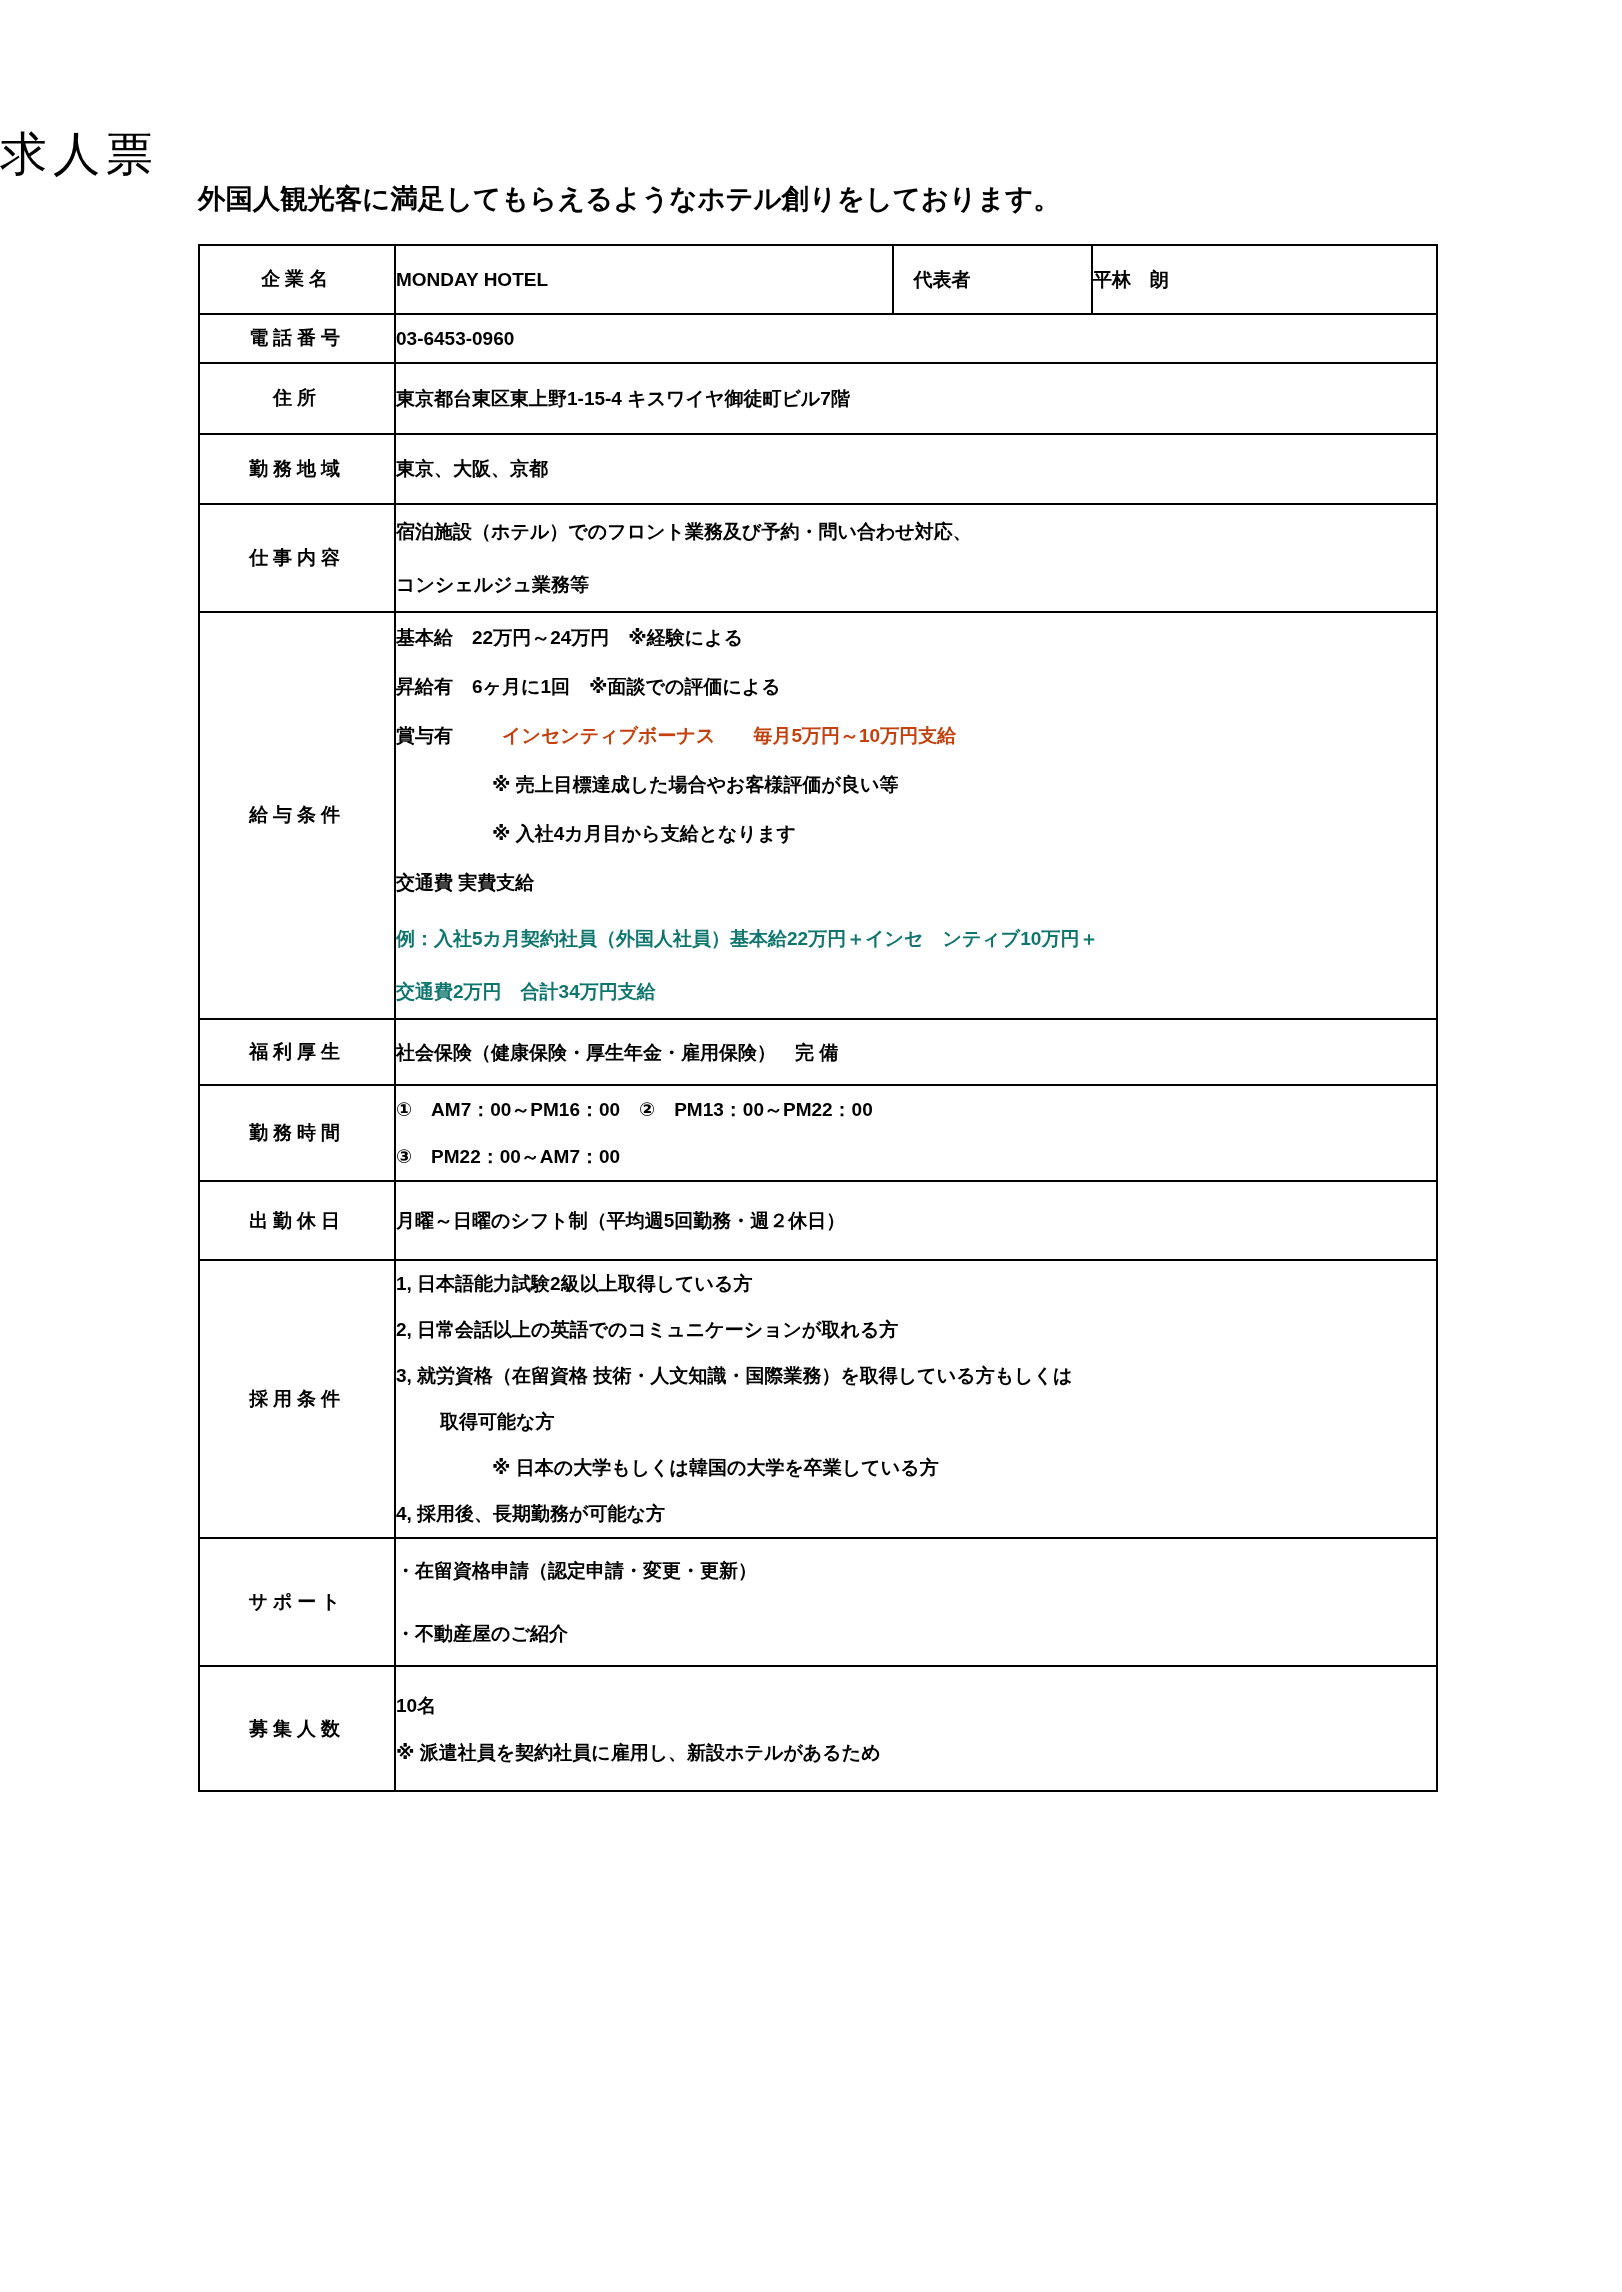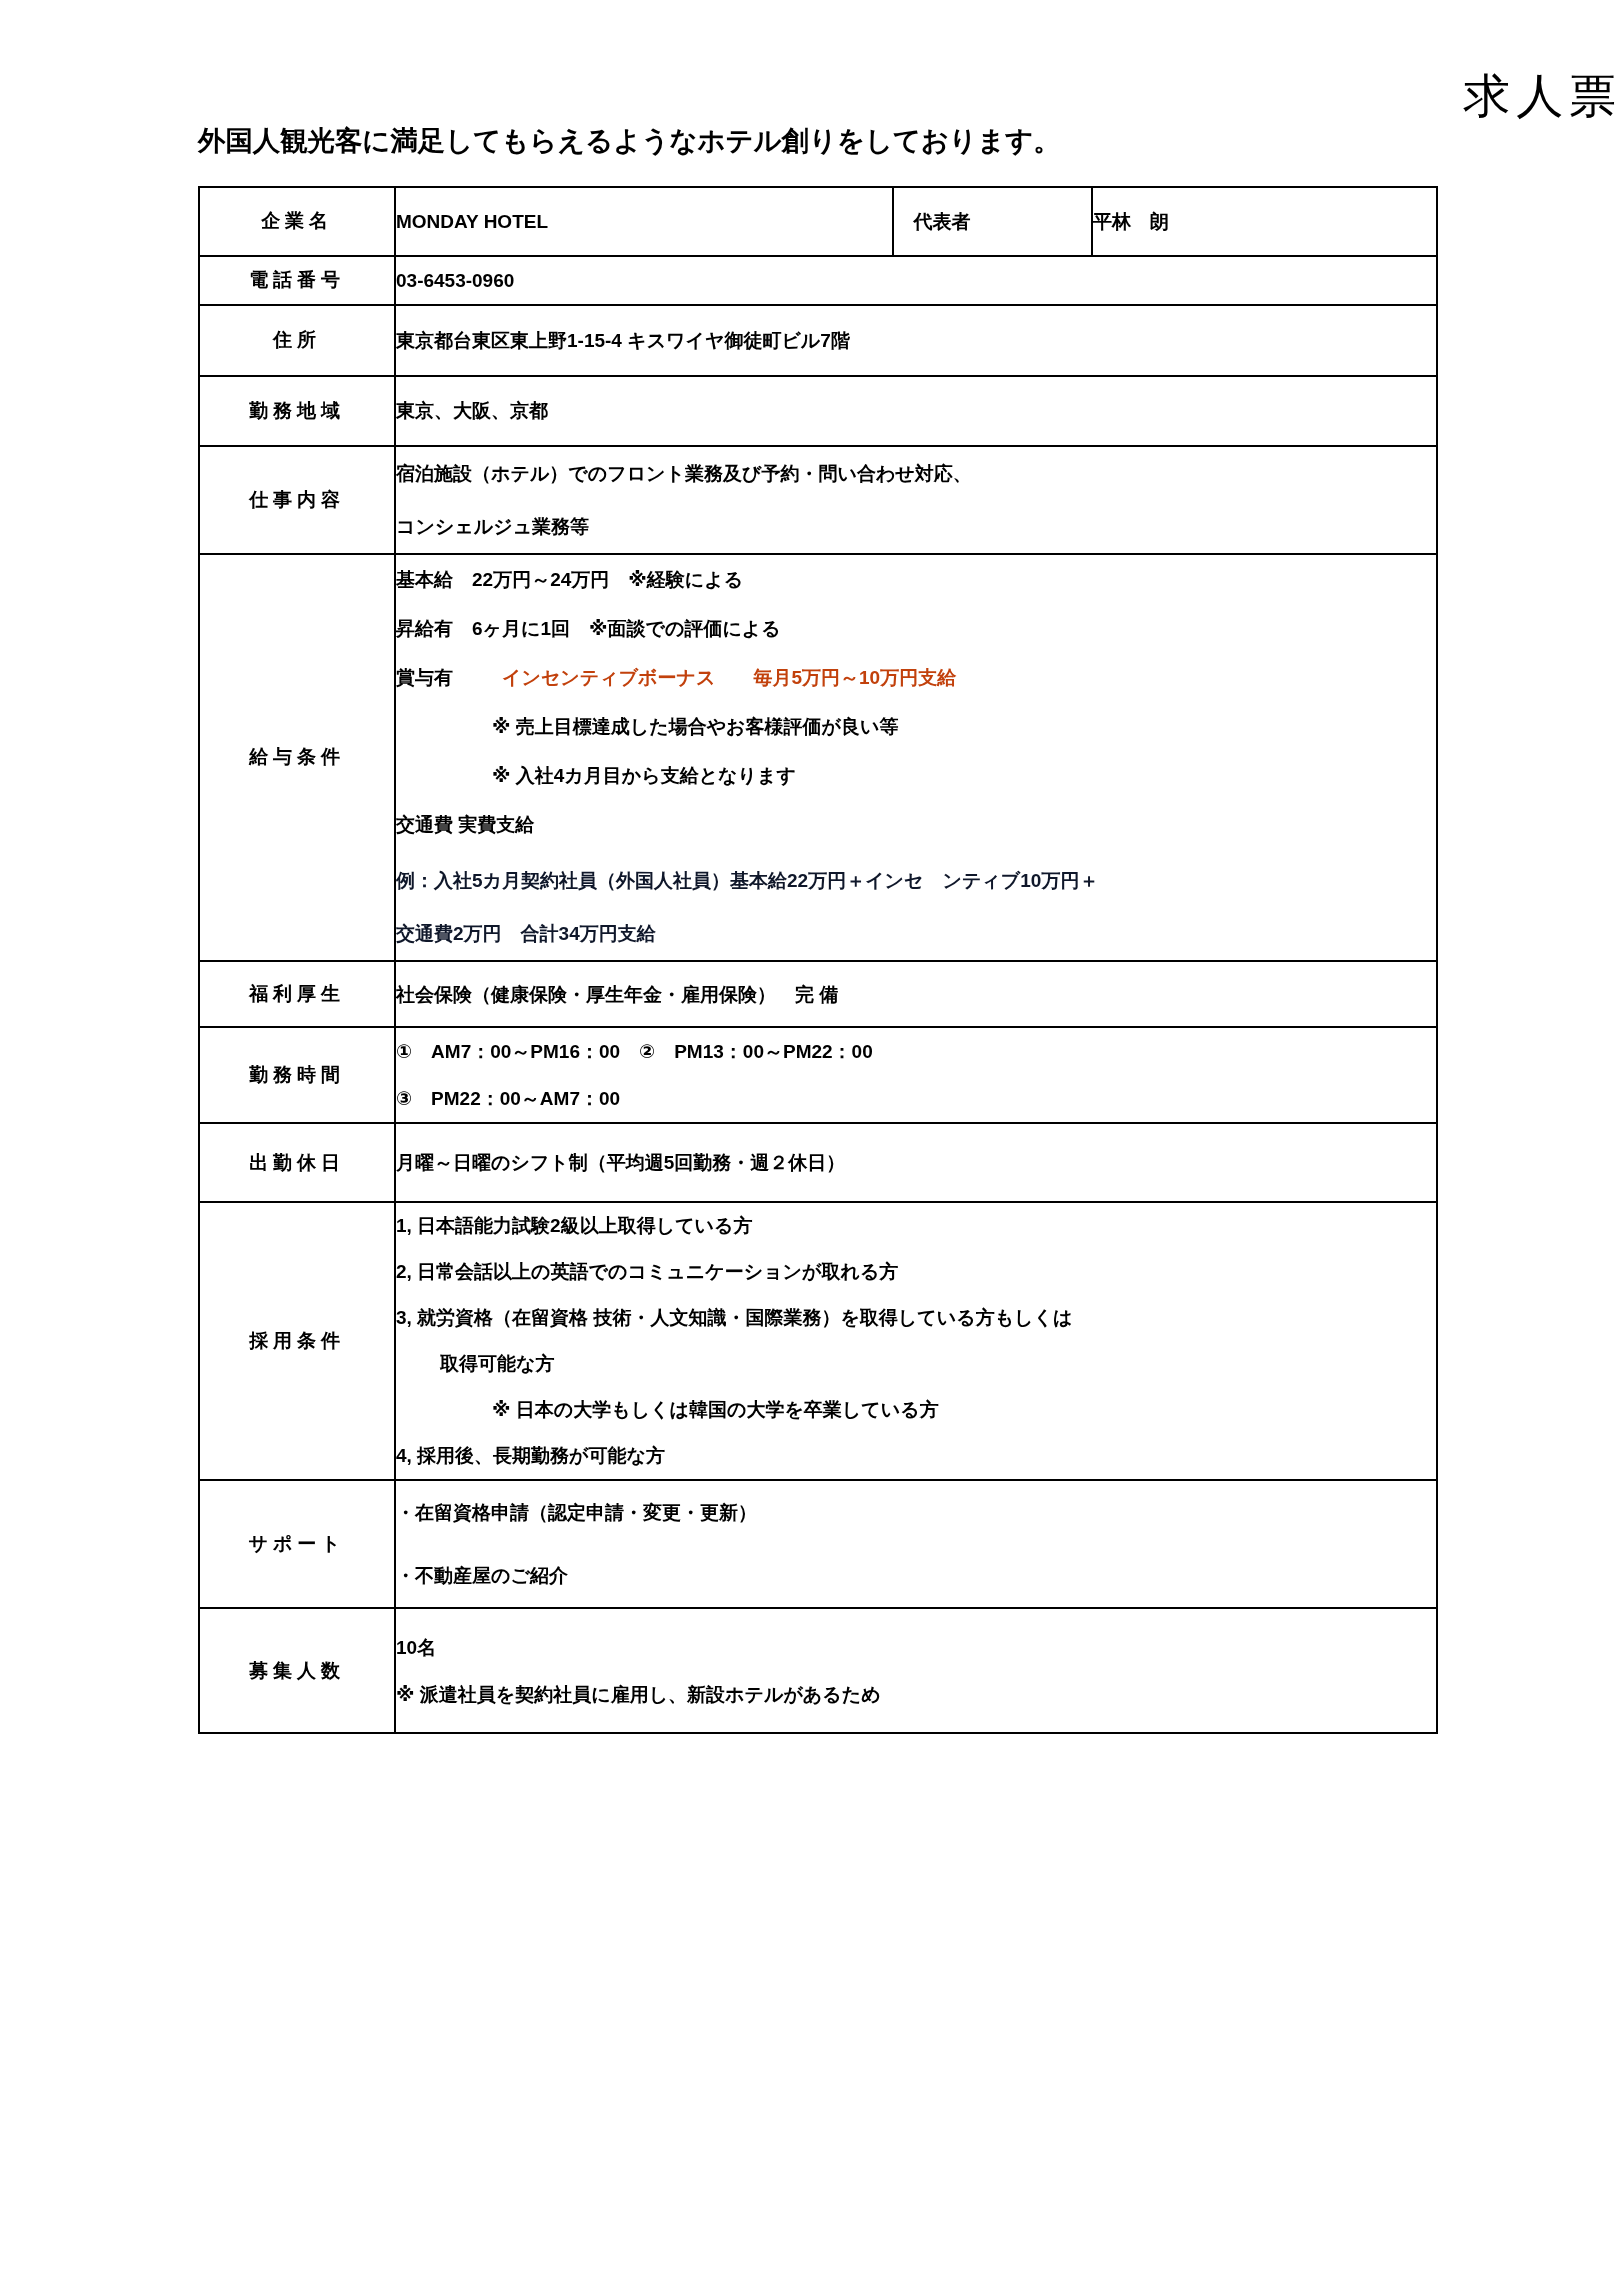--- a/index.html
+++ b/index.html
@@ -6,27 +6,28 @@
   .page{
     position:relative;
     width:1622px;
     height:2293px;
     background:#ffffff;
     color:#000;
     font-family:"Liberation Sans","DejaVu Sans",sans-serif;
     overflow:hidden;
   }
   .doc-title{
-    padding-top:71px;
-    text-align:right;
+    padding-top:115px;
+    text-align:left;
     font-family:"Liberation Serif","DejaVu Serif",serif;
     font-weight:400;
     font-size:47px;
     line-height:51px;
     letter-spacing:5.9px;
+    margin-top:14px;
   }
   .intro{
     margin-left:198px;
     width:1270px;
     font-size:27.4px;
     font-weight:700;
     line-height:38px;
   }
   .intro-1{margin-top:73px;}
   .intro-2{}
@@ -57,21 +58,21 @@
     line-height:47px;
   }
   .line{line-height:49px;}
   .lh54 .line{line-height:53px;}
   .lh47 .line{line-height:46px;}
   .lh48 .line{line-height:47px;}
   .lh64 .line{line-height:63px;}
   .ind-note{padding-left:96px;}
   .ind-wrap{padding-left:44px;}
   .red{color:#c2410c;}
-  .blue{color:#0f172a;}
+  .blue{color:#0f766e;}
   .bonus-highlight{margin-left:49px;}
   .line-example{line-height:53px;}
 </style>
 </head>
 <body>
 
 <div class="page">
 
   <div class="doc-title">求人票</div>
 

